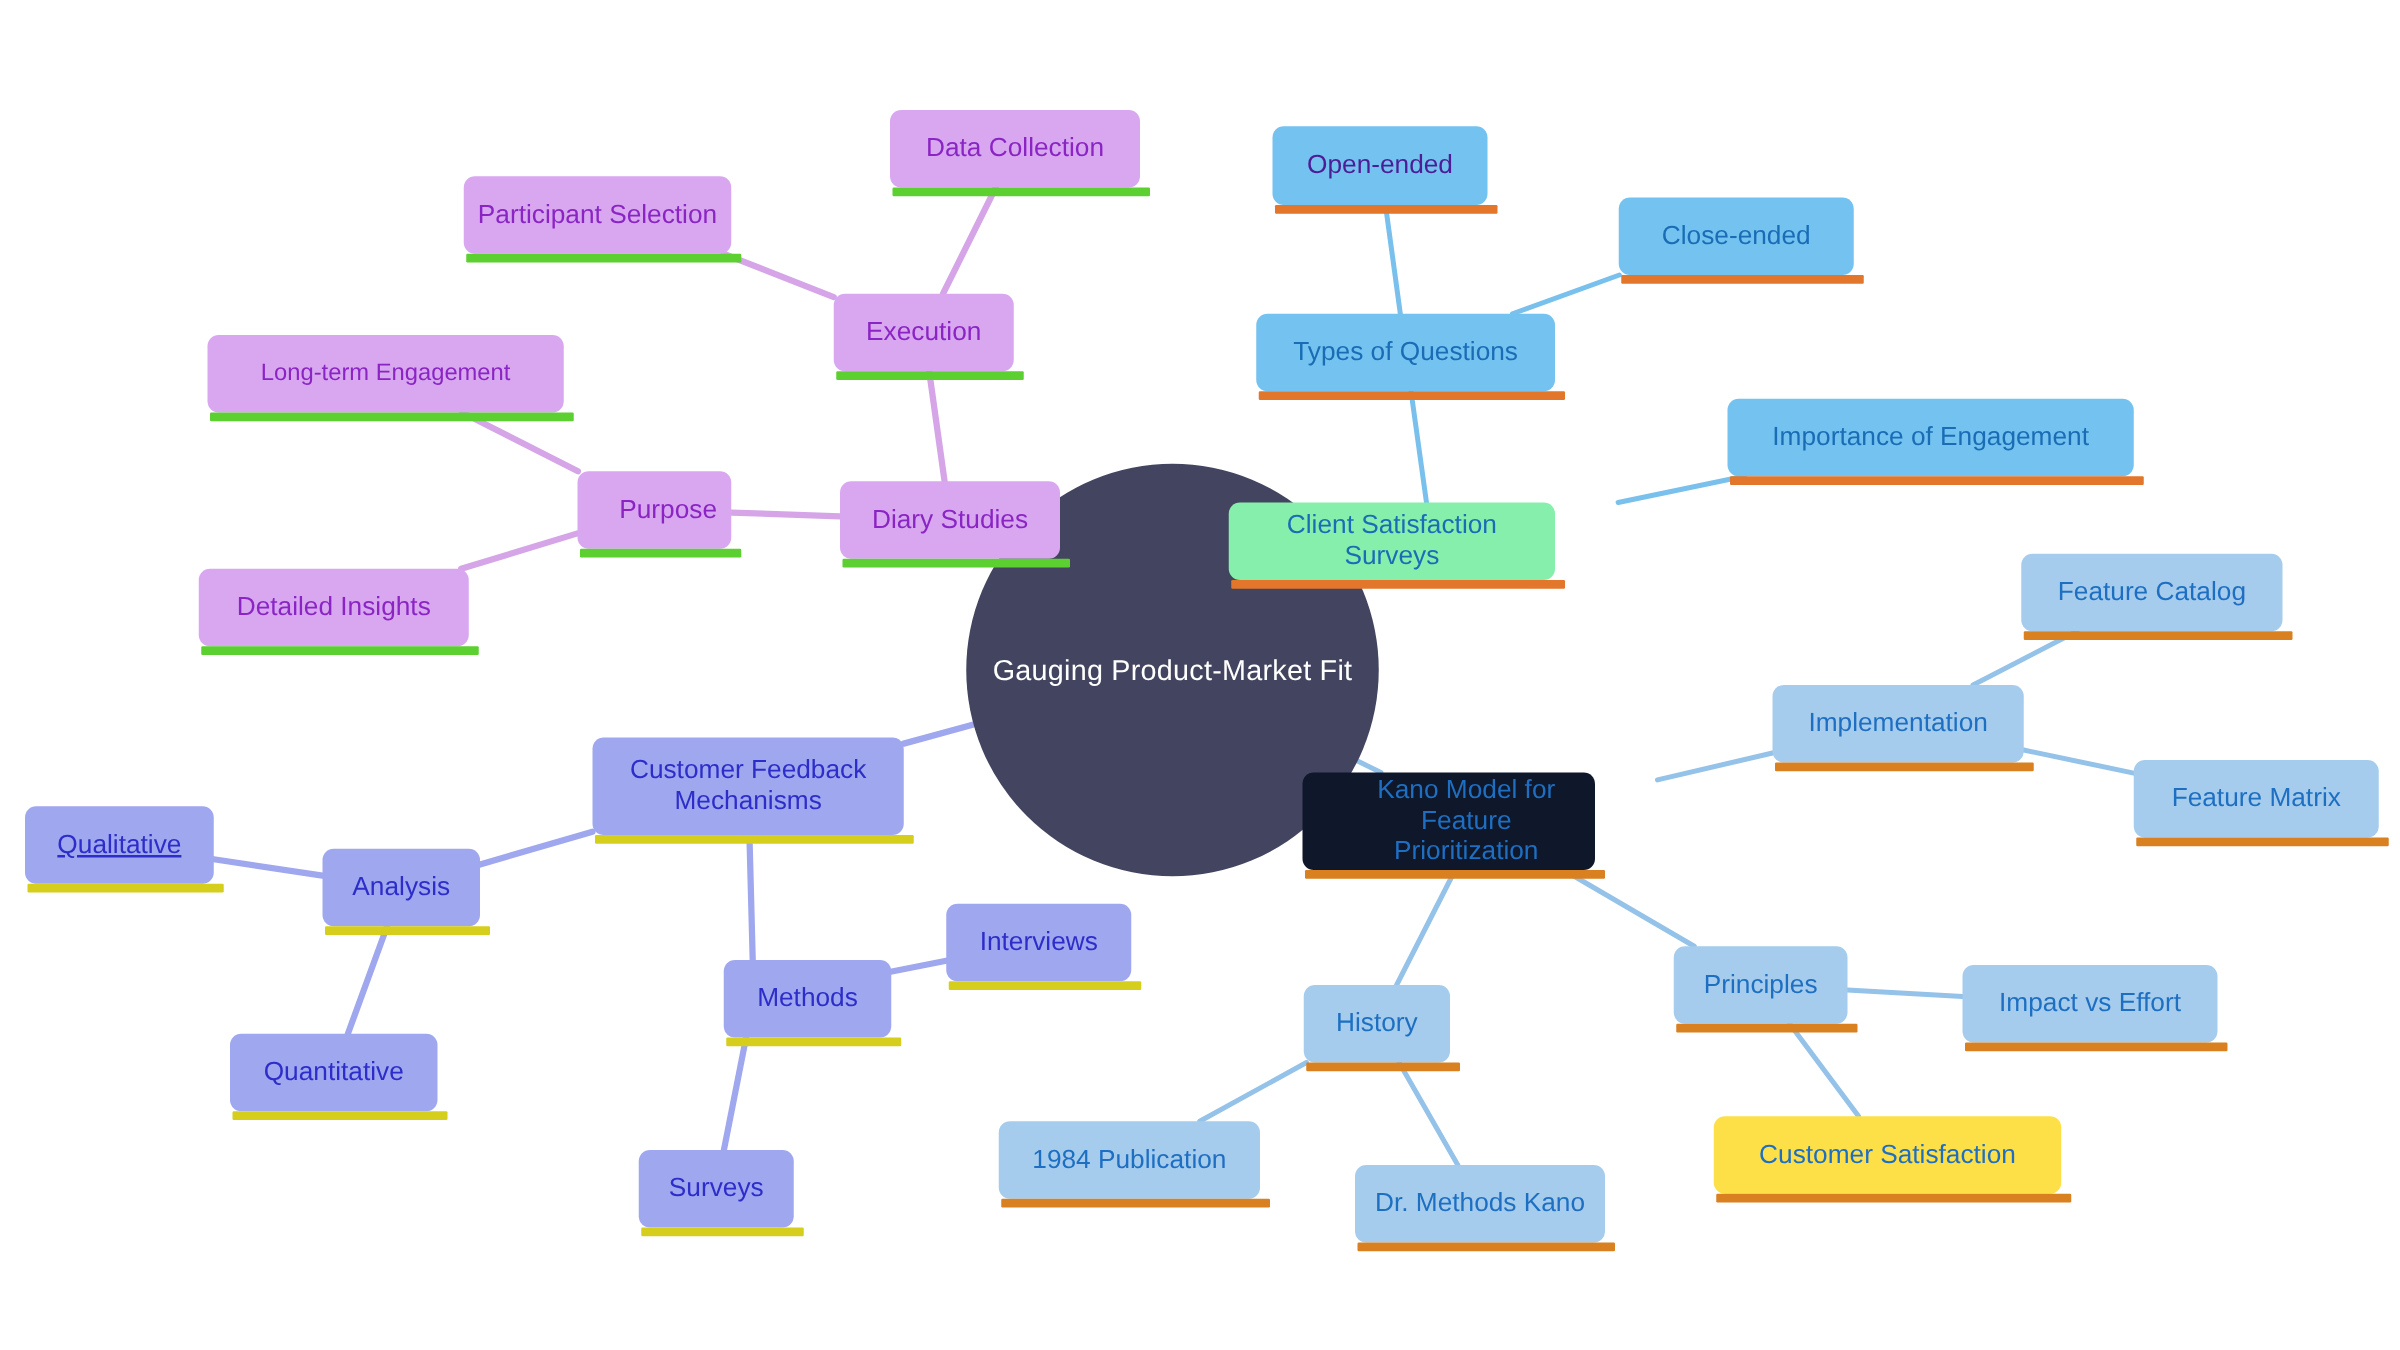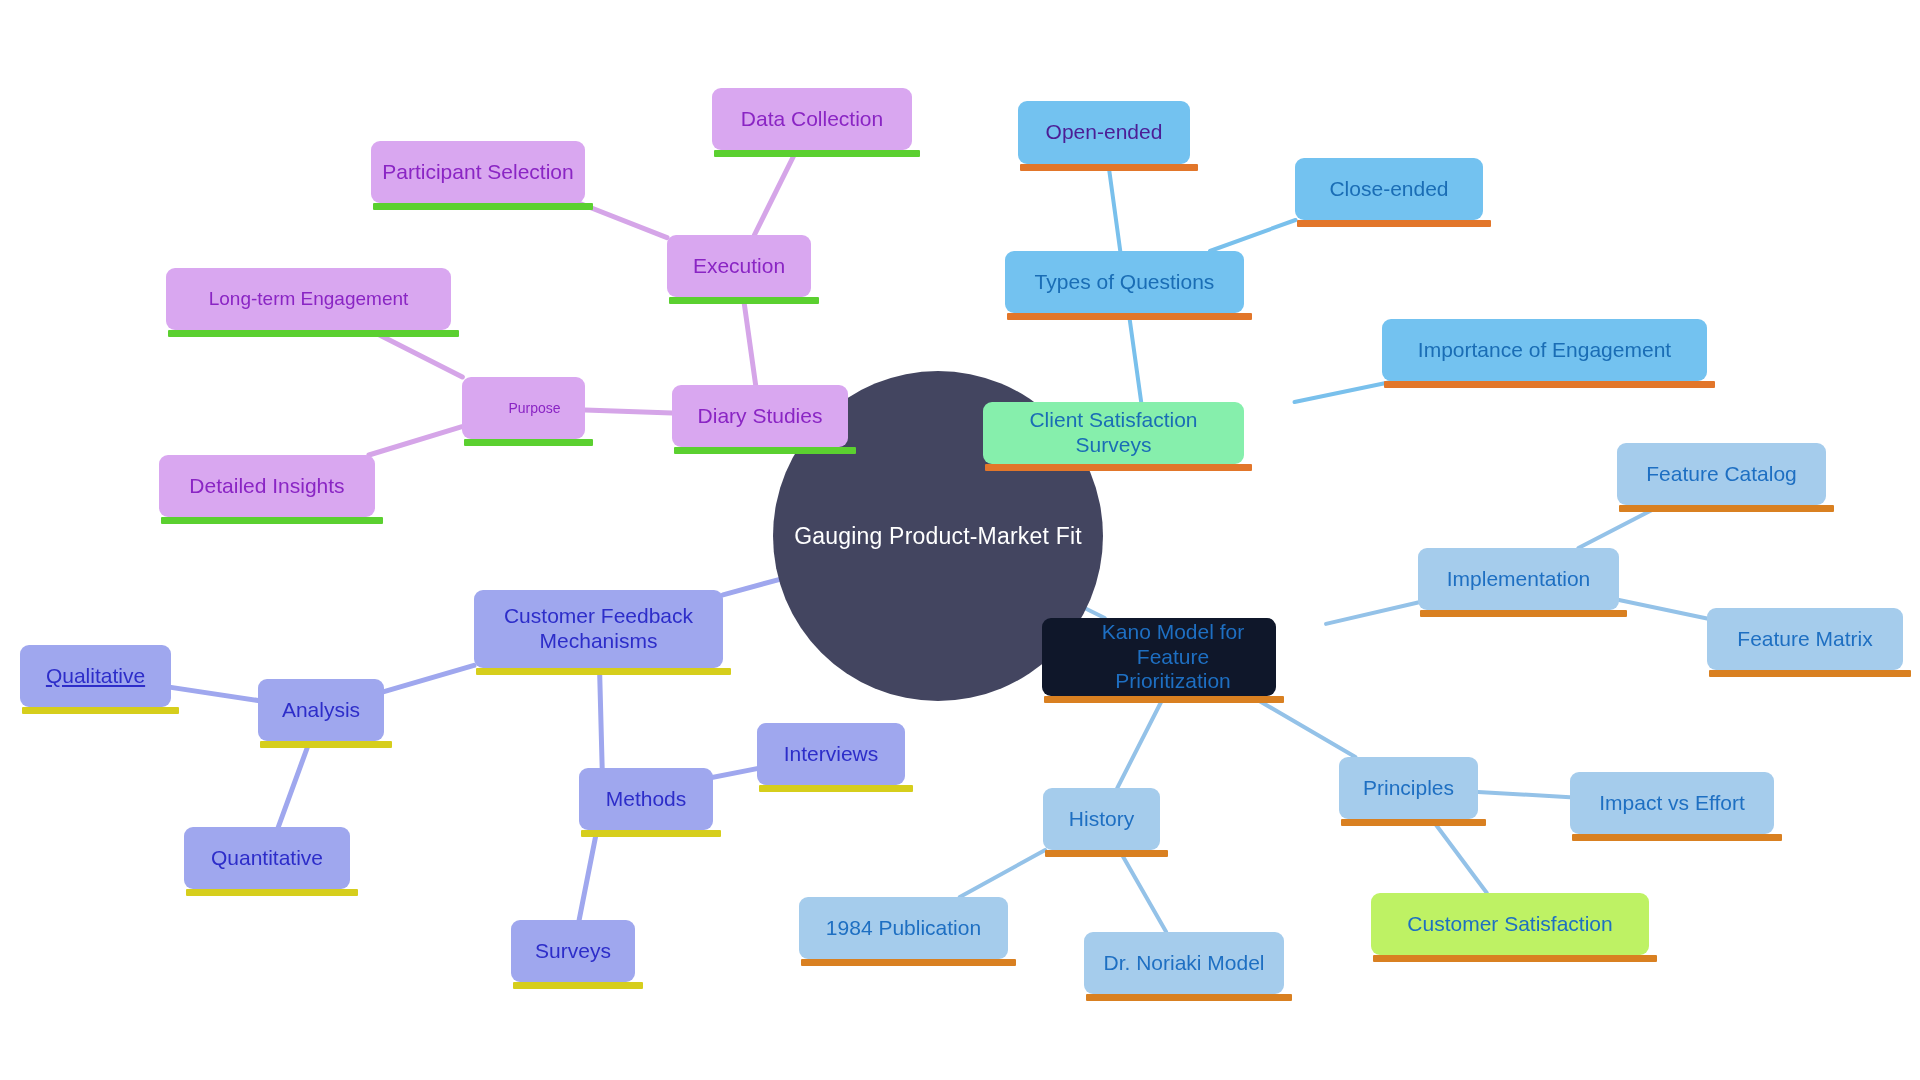--- a/index.html
+++ b/index.html
@@ -112,21 +112,21 @@
       </div>
       <div class="node" style="left: 371px; top: 141px; width: 214px; height: 62px; background: rgb(217, 167, 240); color: rgb(138, 37, 196); font-size: 21px; --ul: #5BD030;">
         <span class="node-label">Participant Selection</span>
       </div>
       <div class="node" style="left: 667px; top: 235px; width: 144px; height: 62px; background: rgb(217, 167, 240); color: rgb(138, 37, 196); font-size: 21px; --ul: #5BD030;">
         <span class="node-label">Execution</span>
       </div>
       <div class="node" style="left: 166px; top: 268px; width: 285px; height: 62px; background: rgb(217, 167, 240); color: rgb(138, 37, 196); font-size: 19px; --ul: #5BD030;">
         <span class="node-label">Long-term Engagement</span>
       </div>
-      <div class="node" style="left: 462px; top: 377px; width: 123px; height: 62px; background: rgb(217, 167, 240); color: rgb(138, 37, 196); font-size: 14px; padding-left: 32px; --ul: #5BD030;">
+      <div class="node" style="left: 462px; top: 377px; width: 123px; height: 62px; background: rgb(217, 167, 240); color: rgb(138, 37, 196); font-size: 21px; padding-left: 32px; --ul: #5BD030;">
         <span class="node-label">Purpose</span>
       </div>
       <div class="node" style="left: 672px; top: 385px; width: 176px; height: 62px; background: rgb(217, 167, 240); color: rgb(138, 37, 196); font-size: 21px; --ul: #5BD030;">
         <span class="node-label">Diary Studies</span>
       </div>
       <div class="node" style="left: 159px; top: 455px; width: 216px; height: 62px; background: rgb(217, 167, 240); color: rgb(138, 37, 196); font-size: 21px; --ul: #5BD030;">
         <span class="node-label">Detailed Insights</span>
       </div>
       <div class="node" style="left: 1018px; top: 101px; width: 172px; height: 63px; background: rgb(115, 194, 240); color: #4c1d95; font-size: 21px; text-align: center; --ul: #E2762A;">
         <span class="node-label">Open-ended</span>
@@ -158,28 +158,28 @@
       </div>
       <div class="node" style="left: 1339px; top: 757px; width: 139px; height: 62px; background: rgb(165, 204, 236); color: rgb(30, 111, 194); font-size: 21px; --ul: #D98021;">
         <span class="node-label">Principles</span>
       </div>
       <div class="node" style="left: 1570px; top: 772px; width: 204px; height: 62px; background: rgb(165, 204, 236); color: rgb(30, 111, 194); font-size: 21px; --ul: #D98021;">
         <span class="node-label">Impact vs Effort</span>
       </div>
       <div class="node" style="left: 1043px; top: 788px; width: 117px; height: 62px; background: rgb(165, 204, 236); color: rgb(30, 111, 194); font-size: 21px; --ul: #D98021;">
         <span class="node-label">History</span>
       </div>
-      <div class="node" style="left: 1371px; top: 893px; width: 278px; height: 62px; background: #bef264; color: rgb(30, 111, 194); font-size: 21px; --ul: #D98021;">
+      <div class="node" style="left: 1371px; top: 893px; width: 278px; height: 62px; background: #fde047; color: rgb(30, 111, 194); font-size: 21px; --ul: #D98021;">
         <span class="node-label">Customer Satisfaction</span>
       </div>
       <div class="node" style="left: 799px; top: 897px; width: 209px; height: 62px; background: rgb(165, 204, 236); color: rgb(30, 111, 194); font-size: 21px; --ul: #D98021;">
         <span class="node-label">1984 Publication</span>
       </div>
       <div class="node" style="left: 1084px; top: 932px; width: 200px; height: 62px; background: rgb(165, 204, 236); color: rgb(30, 111, 194); font-size: 21px; --ul: #D98021;">
-        <span class="node-label">Dr. Noriaki Model</span>
+        <span class="node-label">Dr. Methods Kano</span>
       </div>
       <div class="node" style="left: 474px; top: 590px; width: 249px; height: 78px; background: rgb(159, 167, 238); color: rgb(45, 45, 201); font-size: 21px; --ul: #D6CE1C;">
         <span class="node-label">Customer Feedback
 Mechanisms</span>
       </div>
       <div class="node" style="left: 20px; top: 645px; width: 151px; height: 62px; background: rgb(159, 167, 238); color: rgb(45, 45, 201); font-size: 21px; text-decoration: underline; --ul: #D6CE1C;">
         <span class="node-label">Qualitative</span>
       </div>
       <div class="node" style="left: 258px; top: 679px; width: 126px; height: 62px; background: rgb(159, 167, 238); color: rgb(45, 45, 201); font-size: 21px; --ul: #D6CE1C;">
         <span class="node-label">Analysis</span>

